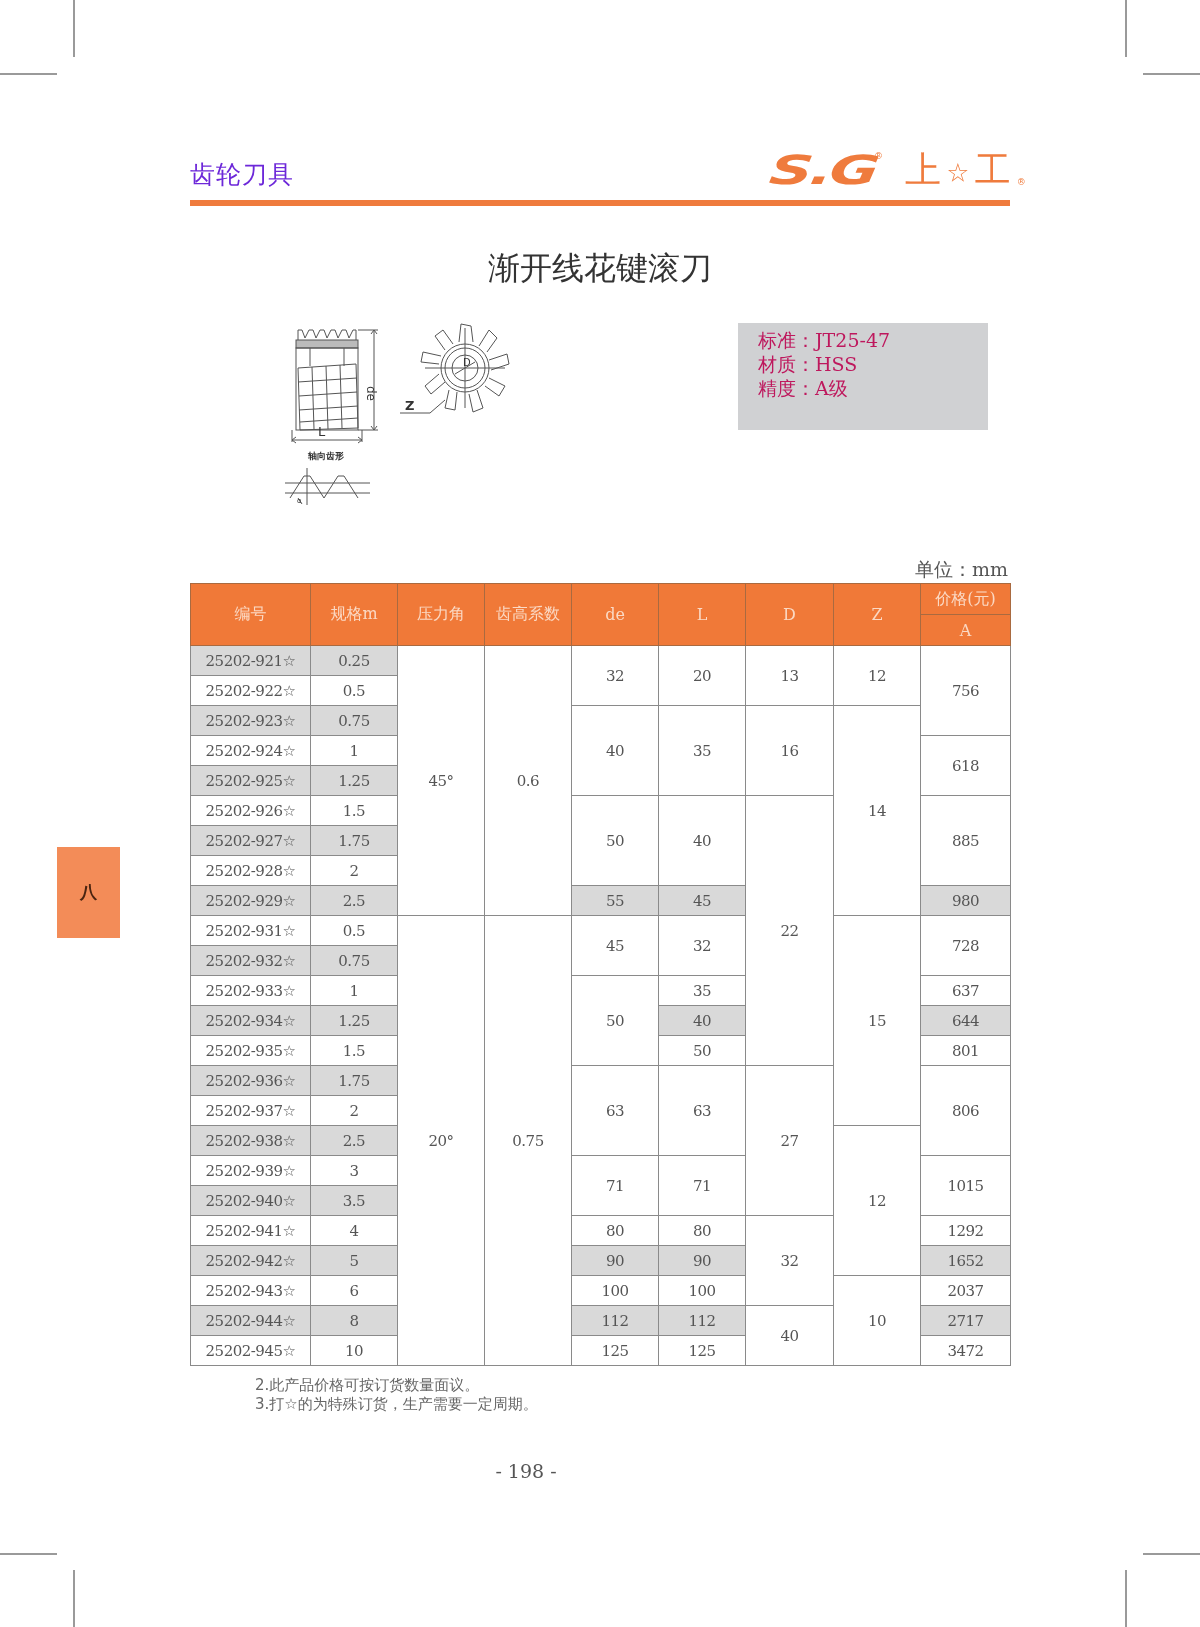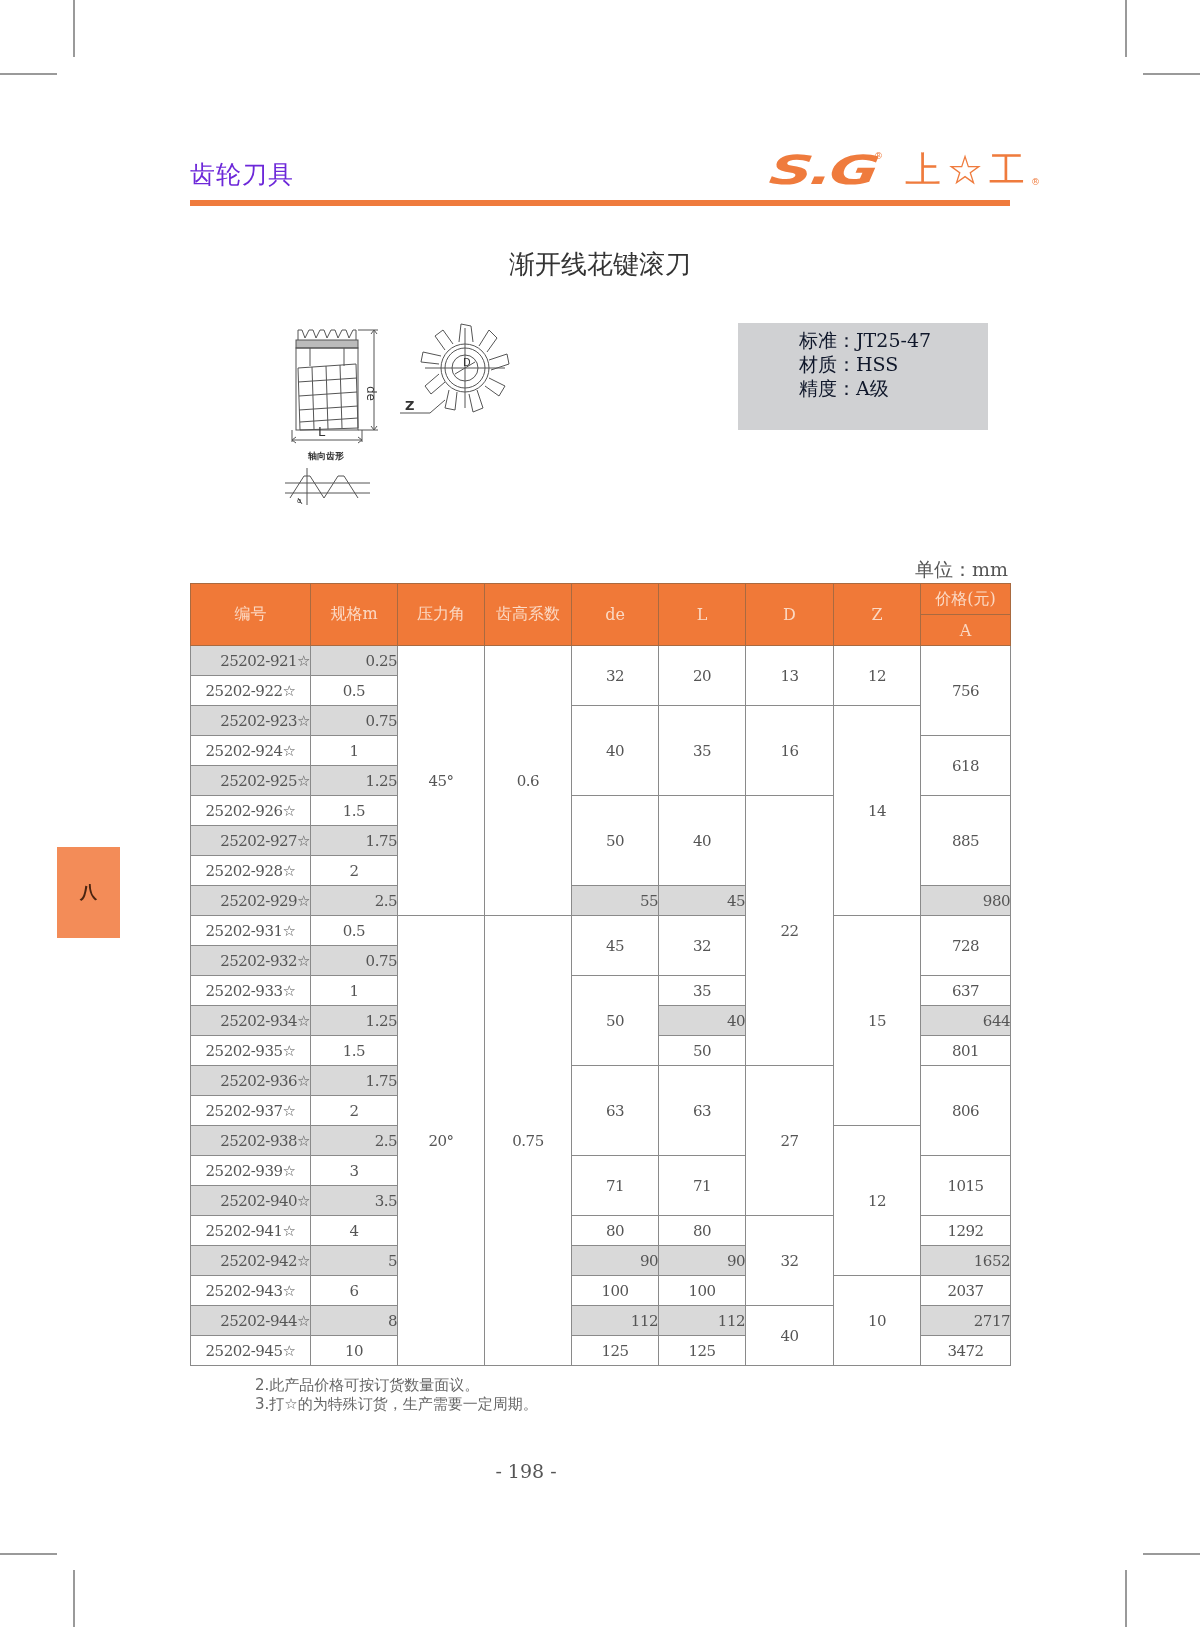--- a/index.html
+++ b/index.html
@@ -2,33 +2,33 @@
 <html><head>
 <meta charset="utf-8">
 <style>
   html,body{margin:0;padding:0;background:#fff;}
   body{width:1200px;height:1627px;position:relative;overflow:hidden;font-family:"DejaVu Serif","Liberation Serif",serif;color:#555;}
   .crop{position:absolute;background:#9a9a9a;}
   .hdr-title{position:absolute;left:190px;top:158px;font-family:"DejaVu Sans","Liberation Sans",sans-serif;font-size:25px;color:#6d28d9;letter-spacing:1px;}
   .logo{position:absolute;left:770px;top:148px;height:44px;display:flex;align-items:center;}
   .logo-sg{font-family:"DejaVu Sans","Liberation Sans",sans-serif;font-weight:bold;font-style:italic;font-size:40px;color:#ef7b3d;letter-spacing:-2px;transform:skewX(-8deg) scaleX(1.5);transform-origin:left center;width:100px;}
   .logo-reg{font-size:9px;color:#ef7b3d;position:relative;top:-14px;margin-left:4px;}
-  .logo-cn{font-family:Liberation Sans, sans-serif;font-size:36px;color:#ef7b3d;margin-left:22px;letter-spacing:6px;}
+  .logo-cn{font-family:Liberation Mono, monospace;font-size:36px;color:#ef7b3d;margin-left:22px;letter-spacing:6px;}
   .logo-reg2{font-size:9px;color:#ef7b3d;position:relative;top:12px;margin-left:0px;}
   .hdr-rule{position:absolute;left:190px;top:200px;width:820px;height:6px;background:#ef7b3d;}
-  .page-title{position:absolute;left:0;width:1200px;top:247px;text-align:center;font-family:"DejaVu Sans","Liberation Sans",sans-serif;font-size:26px;color:#333;}
+  .page-title{position:absolute;left:0;width:1200px;top:247px;text-align:center;font-family:"DejaVu Sans","Liberation Sans",sans-serif;font-size:32px;color:#333;}
   .diagram{position:absolute;left:280px;top:318px;width:260px;height:205px;}
   .spec-box{position:absolute;left:738px;top:323px;width:250px;height:107px;background:#d0d1d3;}
-  .spec-line{font-size:19px;color:#0f172a;line-height:24px;padding-left:26px;margin-left:35px;}
+  .spec-line{font-size:19px;color:#be185d;line-height:24px;padding-left:20px;}
   .spec-box .first{margin-top:5px;}
   .unit{position:absolute;right:192px;top:557px;font-size:19px;color:#555;}
   table.spec{position:absolute;left:190px;top:583px;width:820px;border-collapse:collapse;table-layout:fixed;border-radius:10px;}
   table.spec th{background:#f07938;color:#fbd9c4;font-weight:normal;font-size:16px;border:1px solid #a96a40;height:30px;padding:0;}
   table.spec td{border:1px solid #8a8a8a;font-size:15px;color:#555;text-align:center;padding:0;height:29px;background:#fff;letter-spacing:-0.5px;}
-  table.spec td.g{background:#d9d9d9;text-align:right;}
+  table.spec td.g{background:#d9d9d9;}
   .notes{position:absolute;left:218px;top:1376px;font-family:"DejaVu Sans","Liberation Sans",sans-serif;font-size:15px;color:#666;line-height:19px;}
   .notes .ind{padding-left:37px;}
   .pageno{position:absolute;left:0;width:1052px;top:1460px;text-align:center;font-size:19px;color:#555;}
   .tab{position:absolute;left:57px;top:847px;width:63px;height:91px;background:#f38c58;display:flex;align-items:center;justify-content:center;font-family:"DejaVu Sans","Liberation Sans",sans-serif;font-weight:bold;font-size:17px;color:#4a2410;}
 </style>
 </head>
 <body>
 
 <div class="crop" style="left:73px;top:0;width:2px;height:57px;"></div>
 <div class="crop" style="left:0;top:73px;width:57px;height:2px;"></div>

